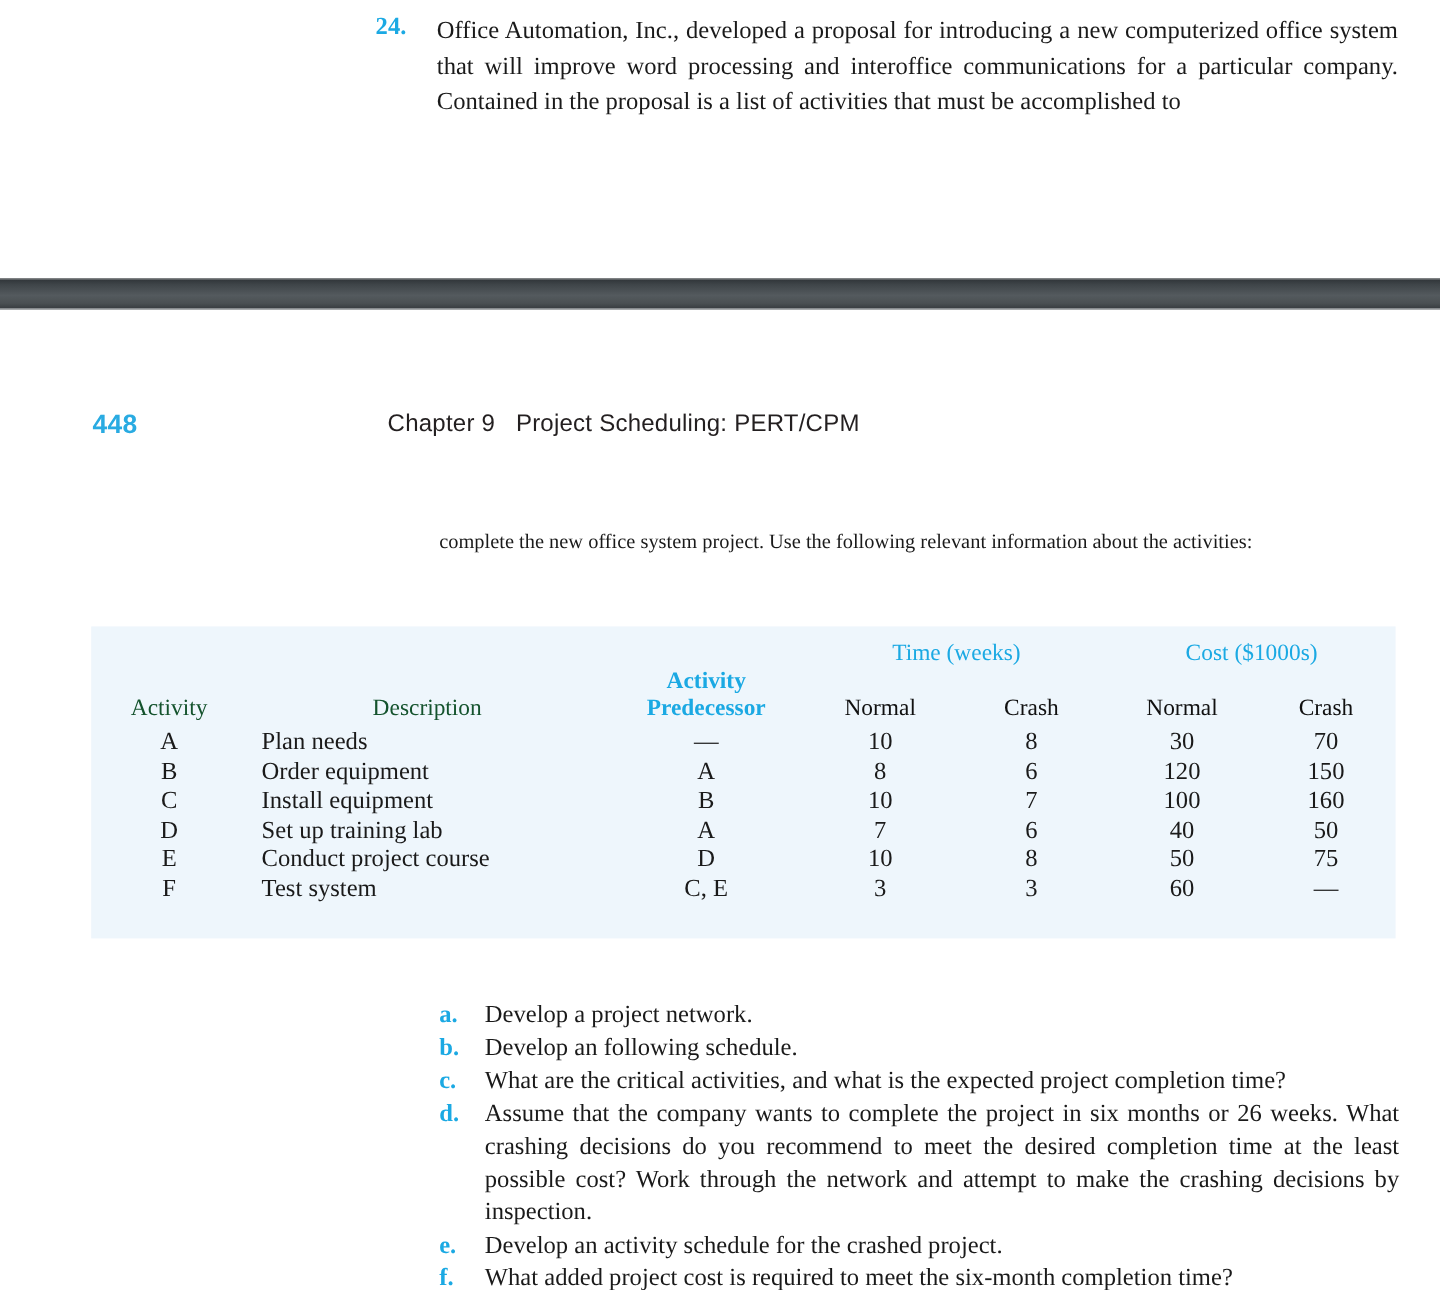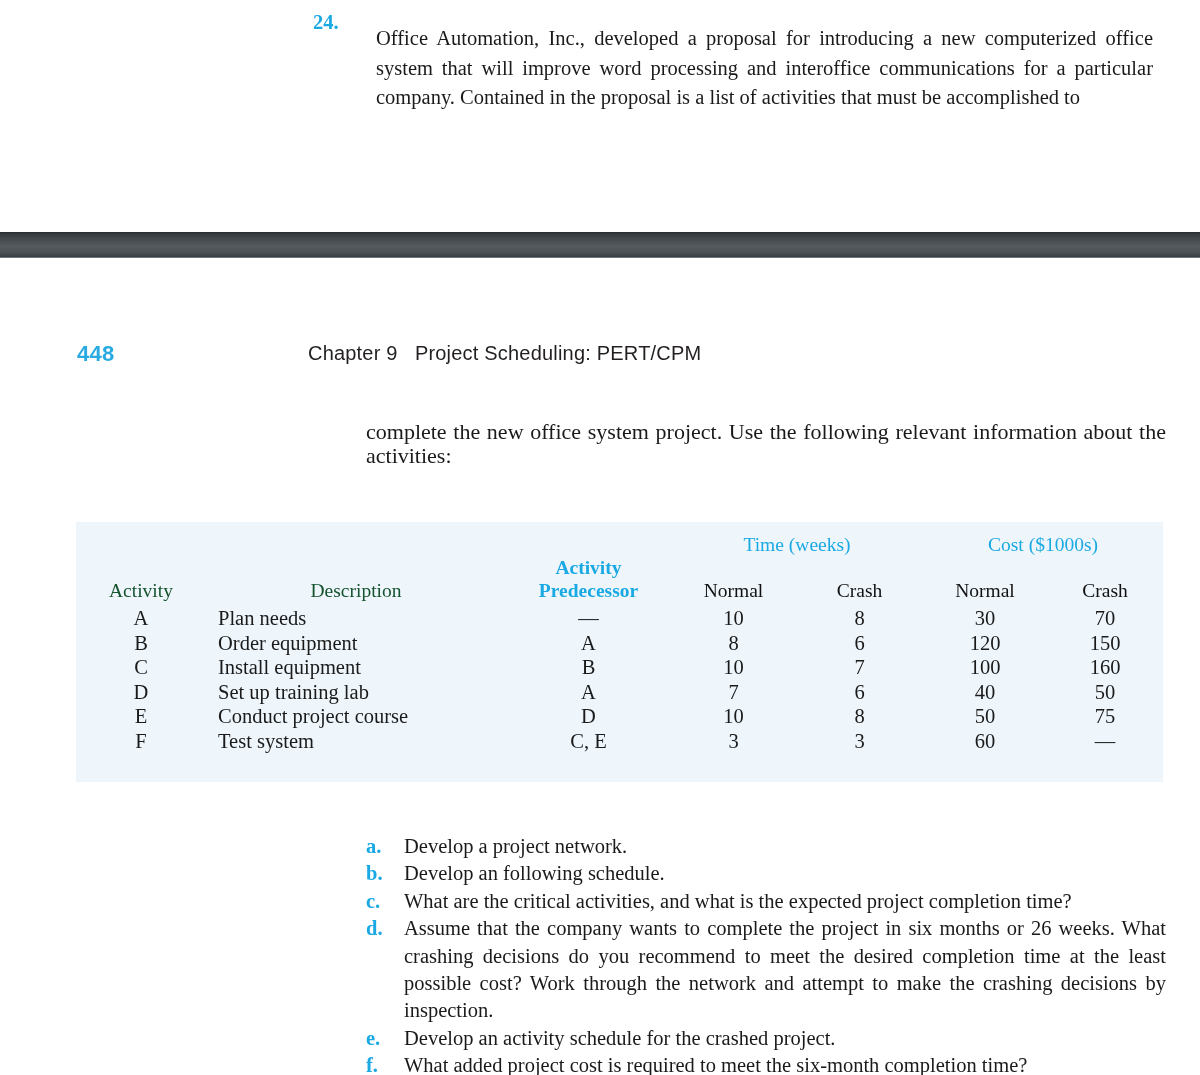--- a/index.html
+++ b/index.html
@@ -37,21 +37,21 @@
     flex: 0 0 47px;
     line-height: 29.5px;
   }
   .prob-body {
     flex: 1 1 auto;
     font-size: 20.5px;
     line-height: 29.5px;
     text-align: justify;
     text-justify: inter-word;
   }
-  .prob-body p { margin: 16px; }
+  .prob-body p { margin: 4px; }
 
   
   .page-break-bar {
     position: absolute;
     left: 0;
     top: 232px;
     width: 1200px;
     height: 26px;
     background: linear-gradient(to bottom,
         #31363a 0%,
@@ -77,37 +77,37 @@
     left: 77px;
     top: 0;
     font-family: "Liberation Sans", "DejaVu Sans", sans-serif;
     font-size: 22px;
     font-weight: bold;
     color: #29ABE2;
     letter-spacing: 0.3px;
   }
   .chaptitle {
     position: absolute;
-    left: 308px;
+    left: 323px;
     top: 1px;
     font-family: "Liberation Sans", "DejaVu Sans", sans-serif;
     font-size: 20px;
     color: #231f20;
     letter-spacing: 0.2px;
     white-space: pre;
   }
 
   
   .cont-para {
     position: absolute;
     left: 366px;
-    top: 420px;
+    top: 434px;
     width: 800px;
-    font-size: 22px;
-    line-height: 24px;
+    font-size: 17px;
+    line-height: 36px;
     text-align: justify;
     text-justify: inter-word;
   }
   .cont-para p { margin: 0; }
 
   
   .table-wrap {
     position: absolute;
     left: 76px;
     top: 522px;

